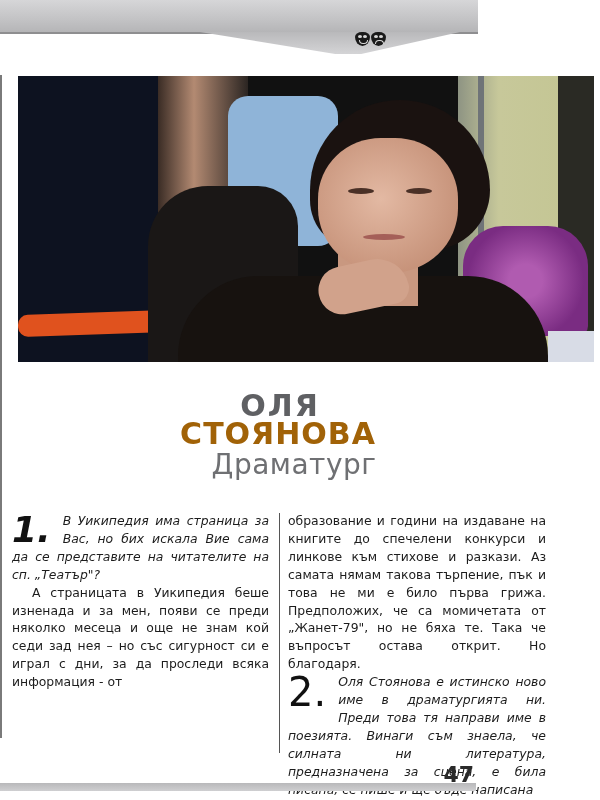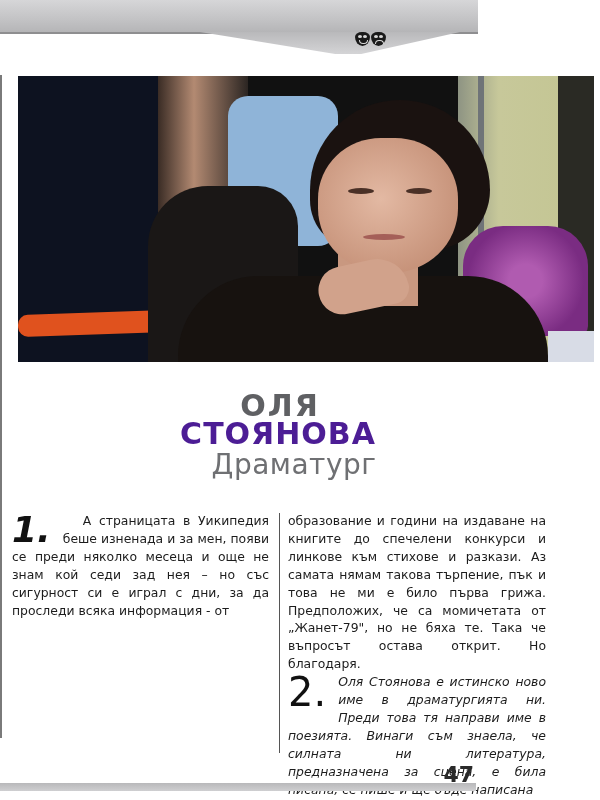--- a/index.html
+++ b/index.html
@@ -52,21 +52,21 @@
     position:absolute; left:0; top:390px; width:600px; text-align:center;
   }
   .name-line1 {
     position:absolute; left:0; width:560px; top:0; text-align:center;
     font-family:"DejaVu Sans", sans-serif; font-weight:bold; font-size:30px;
     color:#5f6063; letter-spacing:2px; line-height:32px;
   }
   .name-line2 {
     position:absolute; left:138px; top:28px; width:280px; text-align:center;
     font-family:"DejaVu Sans", sans-serif; font-weight:bold; font-size:30px;
-    color:#4c1d95; letter-spacing:1px; line-height:32px;
+    color:#a16207; letter-spacing:1px; line-height:32px;
   }
   .role {
     position:absolute; left:164px; top:60px; width:260px; text-align:center;
     font-family:"DejaVu Sans", sans-serif; font-size:28px; color:#6f7073;
     font-weight:normal; line-height:30px; letter-spacing:0.5px;
   }
 
   .col {
     position:absolute; top:512px; font-size:12.4px; line-height:17.9px;
     color:#1c1c1c; text-align:justify;
@@ -147,20 +147,21 @@
 </div>
 
 <div class="name-block">
   <div class="name-line1">ОЛЯ</div>
   <div class="name-line2">СТОЯНОВА</div>
   <div class="role">Драматург</div>
 </div>
 
 <div class="col col-left">
   <span class="num">1.</span>
+  <p class="q">В Уикипедия има страница за Вас, но бих искала Вие сама да се представите на читателите на сп. „Театър"?</p>
   <p class="indent">А страницата в Уикипедия беше изненада и за мен, появи се преди няколко месеца и още не знам кой седи зад нея – но със сигурност си е играл с дни, за да проследи всяка информация - от</p>
 </div>
 
 <div class="col-divider"></div>
 
 <div class="col col-right">
   <p>образование и години на издаване на книгите до спечелени конкурси и линкове към стихове и разкази. Аз самата нямам такова търпение, пък и това не ми е било първа грижа. Предположих, че са момичетата от „Жанет-79", но не бяха те. Така че въпросът остава открит. Но благодаря.</p>
   <span class="num num2">2.</span>
   <p class="q">Оля Стоянова е истинско ново име в драматургията ни. Преди това тя направи име в поезията. Винаги съм знаела, че силната ни литература, предназначена за сцена, е била писана, се пише и ще бъде написана</p>
 </div>

